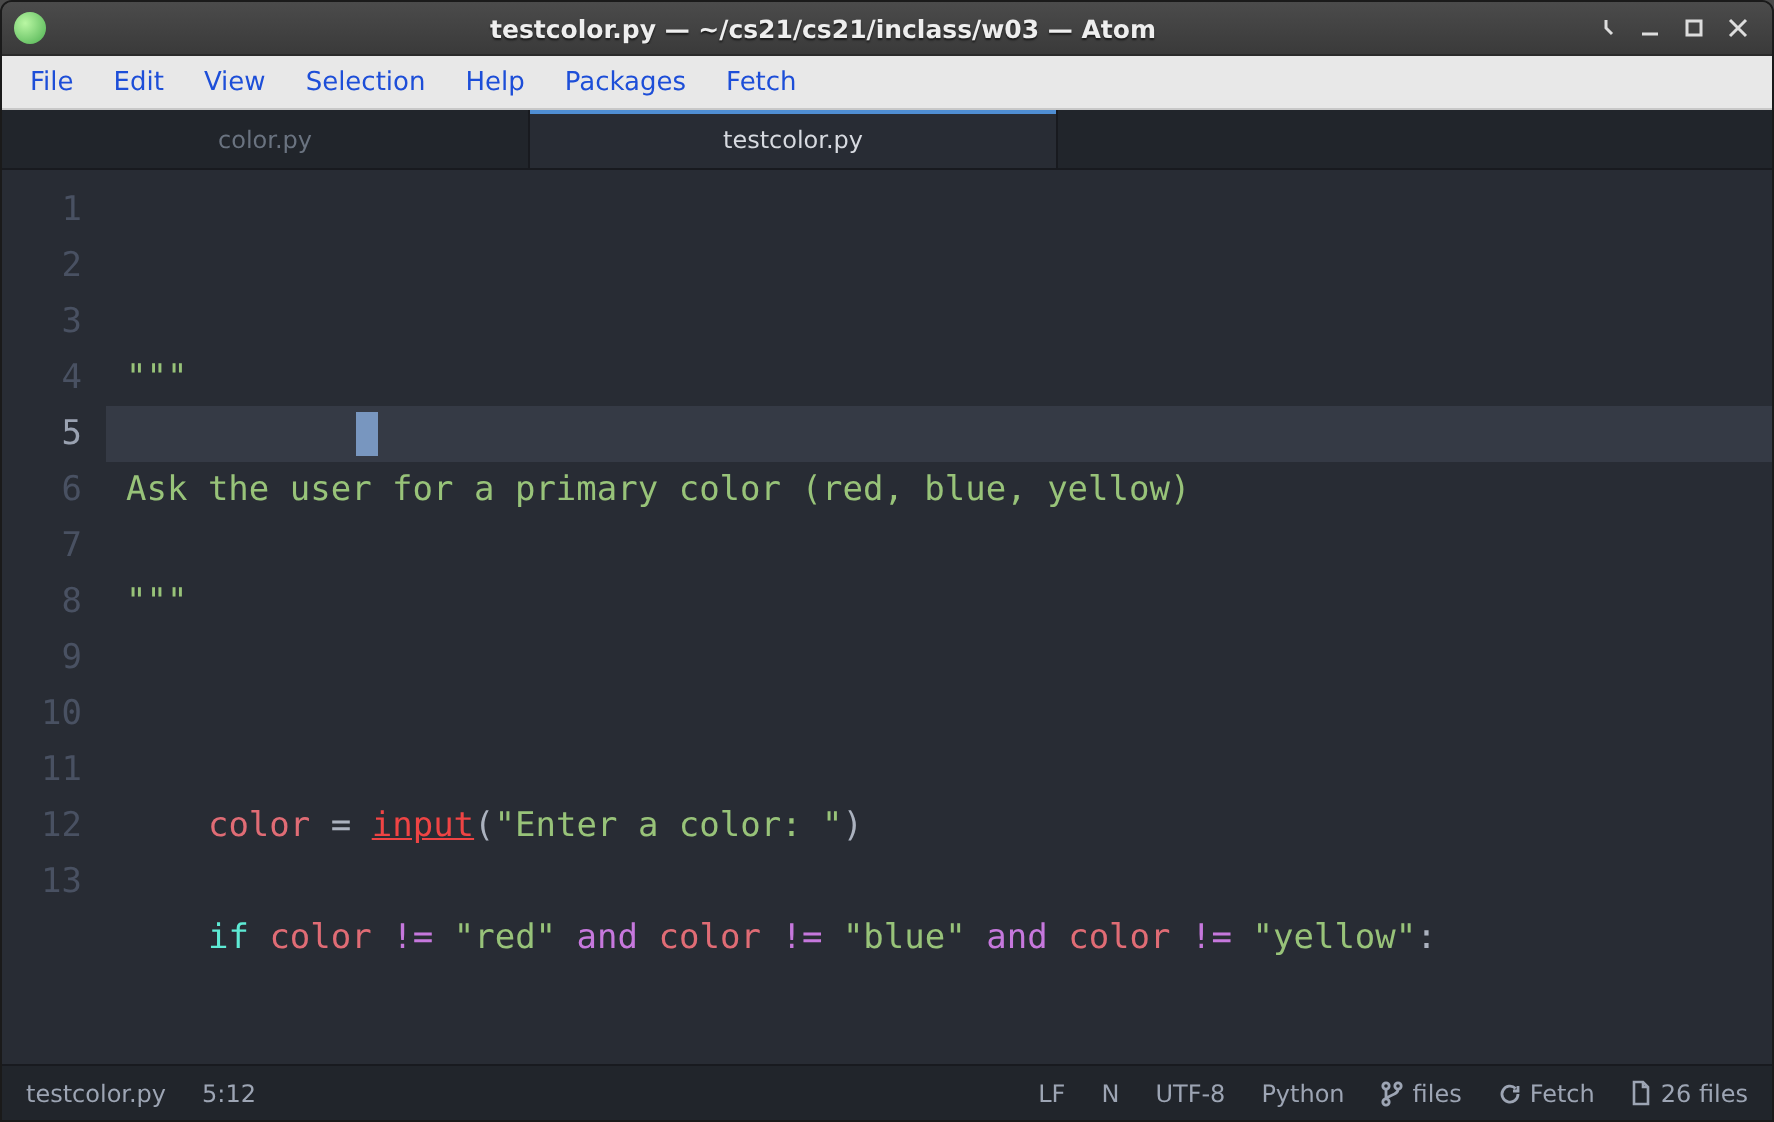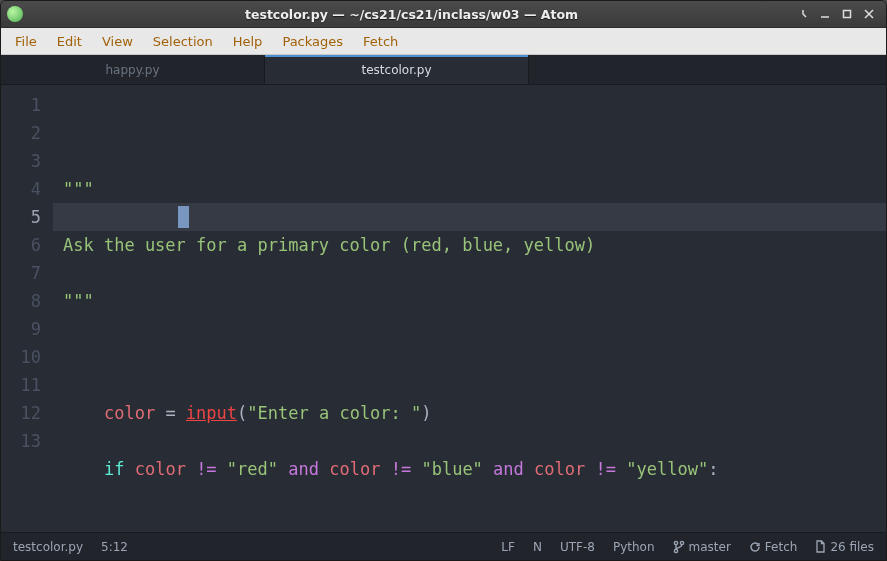--- a/index.html
+++ b/index.html
@@ -64,21 +64,21 @@
   .menubar {
     height: 27px;
     background: #e8e8e8;
     border-bottom: 1px solid #c8c8c8;
     display: flex;
     align-items: center;
     padding: 0 4px;
   }
   .menubar .menu-item {
     padding: 3px 10px;
-    color: #a16207;
+    color: #1d4ed8;
     font-size: 13px;
   }
   
   .tabbar {
     height: 30px;
     background: #21252b;
     display: flex;
     border-bottom: 1px solid #181a1f;
   }
   .tab {
@@ -204,21 +204,21 @@
     <div class="menu-item">Edit</div>
     <div class="menu-item">View</div>
     <div class="menu-item">Selection</div>
     <div class="menu-item">Help</div>
     <div class="menu-item">Packages</div>
     <div class="menu-item">Fetch</div>
   </div>
 
   <div class="tabbar">
     <div class="tab">
-      <span>happy.py</span>
+      <span>color.py</span>
     </div>
     <div class="tab active">
       <span>testcolor.py</span>
     </div>
   </div>
 
   <div class="editor-wrap">
     <div class="gutter">
       <div>1</div>
       <div>2</div>
@@ -262,21 +262,21 @@
       <span class="seg">N</span>
       <span class="seg">UTF-8</span>
       <span class="seg">Python</span>
       <span class="seg">
         <svg width="12" height="14" viewBox="0 0 12 14" fill="none" stroke-width="1.4">
           <circle cx="3" cy="3" r="1.6"></circle>
             <circle cx="9" cy="3" r="1.6"></circle>
             <circle cx="3" cy="11" r="1.6"></circle>
           <path d="M3 4.6V9.4M9 4.6c0 3-4 2.4-6 4.8"></path>
         </svg>
-        <span>master</span>
+        <span>files</span>
       </span>
       <span class="seg">
         <svg width="12" height="12" viewBox="0 0 12 12" fill="none" stroke-width="1.4">
           <path d="M10 6a4 4 0 1 1-1.2-2.8M10 2v2.5H7.5"></path>
         </svg>
         <span>Fetch</span>
       </span>
       <span class="seg">
         <svg width="11" height="13" viewBox="0 0 11 13" fill="none" stroke-width="1.3">
           <path d="M2 1h4.5L9 3.5V12H2z"></path>

